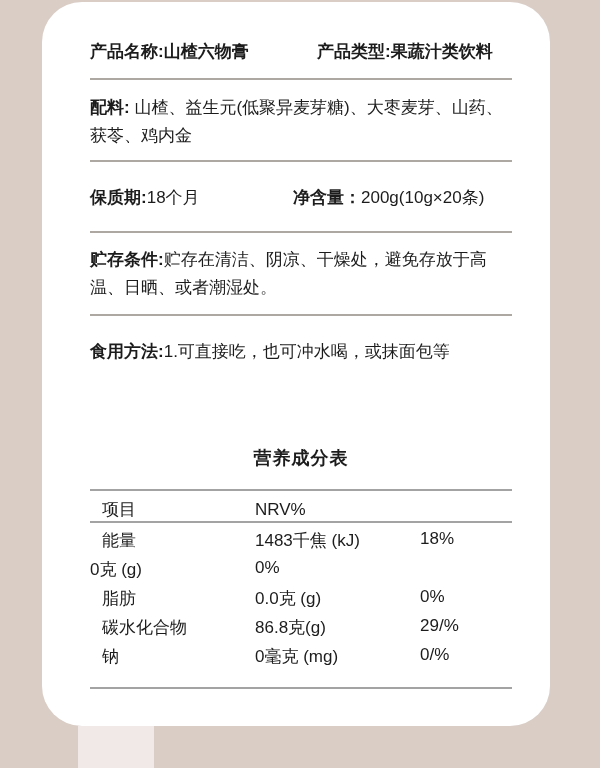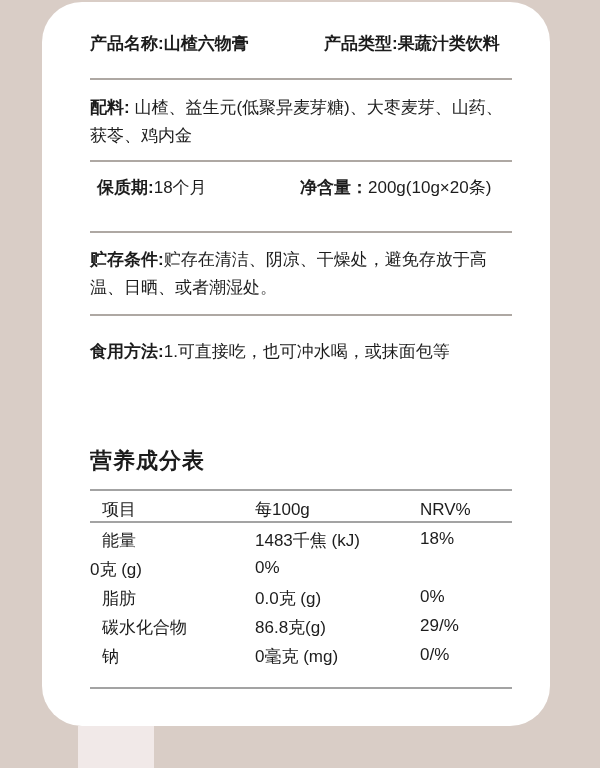--- a/index.html
+++ b/index.html
@@ -21,34 +21,34 @@
     position:absolute;left:48px;right:38px;height:2px;
     background:#aea8a3;
   }
   .tline{
     position:absolute;left:48px;right:38px;height:2px;
     background:#a3a3a3;
   }
   .lbl{font-weight:700;}
   .val{font-weight:400;text-align:center;}
   .row-flex{display:flex;}
-  .row-product{top:28px;font-weight:700;gap:7px;}
+  .row-product{top:36px;font-weight:700;}
   .row-product .c1{width:227px;flex:0 0 auto;}
   .d1{top:76px;}
   .sec-ingredients{top:92px;}
   .d2{top:158px;}
-  .row-shelf{top:172px;margin-left:7px;}
+  .row-shelf{top:182px;}
   .row-shelf .c1{width:203px;flex:0 0 auto;}
   .d3{top:229px;}
   .sec-storage{top:244px;}
   .d4{top:312px;}
   .sec-usage{top:336px;}
   .nut-title{
     position:absolute;left:48px;right:38px;top:444px;
-    text-align:left;font-size:22px;font-weight:700;letter-spacing:1px;
+    text-align:center;font-size:18px;font-weight:700;letter-spacing:1px;
   }
   .l-top{top:487px;}
   .l-mid{top:519px;}
   .l-bot{top:685px;}
   .nut-header{top:494px;height:28px;}
   .nut-rows{position:absolute;left:48px;right:38px;top:527px;}
   .nrow{display:flex;height:29px;align-items:flex-start;font-size:17px;}
   .ncell1{width:153px;flex:0 0 auto;padding-left:12px;box-sizing:content-box;}
   .ncell2{width:165px;flex:0 0 auto;}
   .ncell3{flex:1;}
@@ -88,21 +88,20 @@
   <div class="sec sec-usage">
     <span class="lbl">食用方法:</span><span class="val">1.可直接吃，也可冲水喝，或抹面包等</span>
   </div>
 
   <div class="nut-title">营养成分表</div>
 
   <div class="tline l-top"></div>
 
   <div class="sec nrow nut-header">
     <span class="ncell1">项目</span>
-    <span class="ncell2">每100g</span>
     <span class="ncell3">NRV%</span>
   </div>
 
   <div class="tline l-mid"></div>
 
   <div class="nut-rows">
     <div class="nrow">
       <span class="ncell1">能量</span>
       <span class="ncell2">1483千焦 (kJ)</span>
       <span class="ncell3">18%</span>

